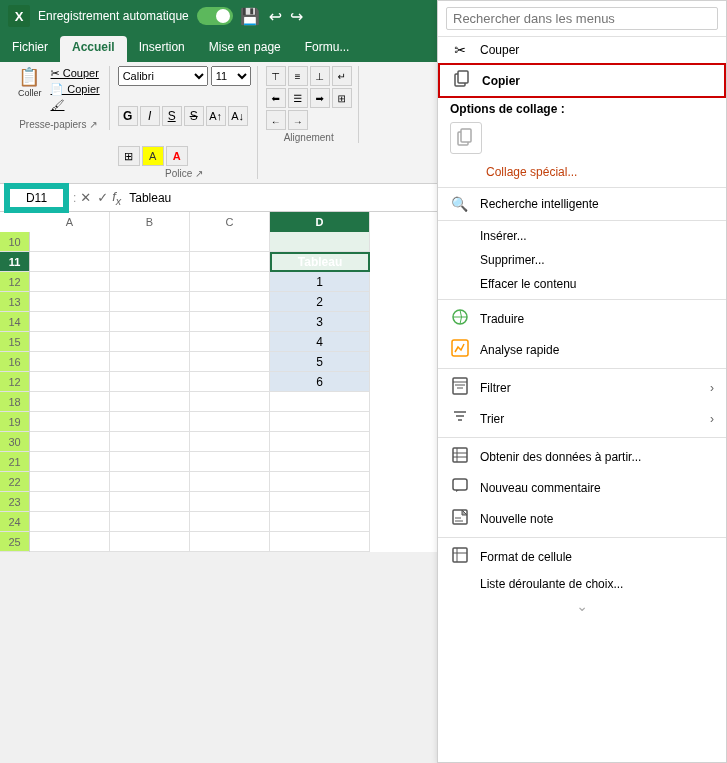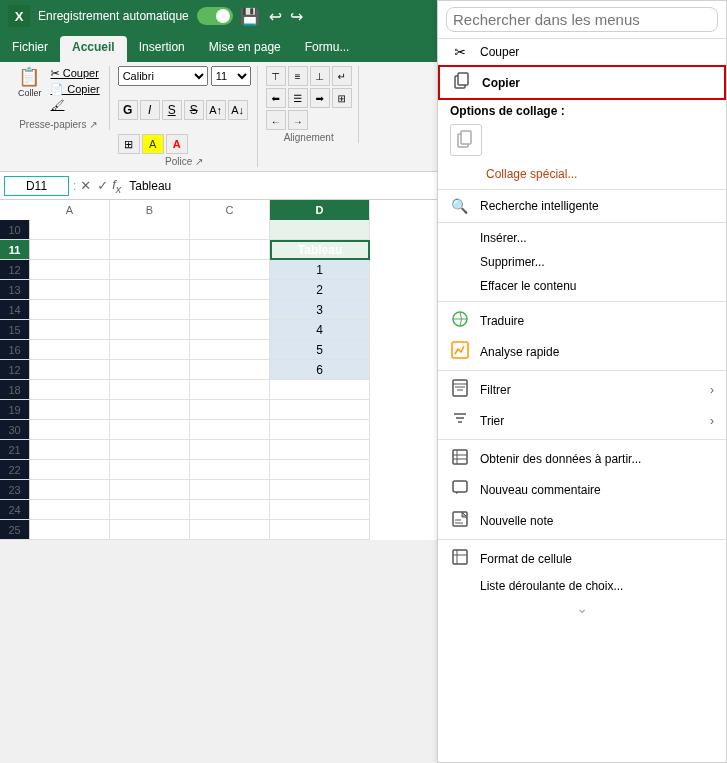--- a/index.html
+++ b/index.html
@@ -90,29 +90,29 @@
       background: white;
       display: flex;
       align-items: center;
       height: 28px;
       border-bottom: 1px solid #d0d0d0;
       padding: 0 4px;
       gap: 4px;
     }
     .cell-ref {
       width: 65px;
-      border: 1px solid #14b8a6;
+      border: 6px solid #14b8a6;
       padding: 2px 4px;
       font-size: 12px;
       text-align: center;
     }
     .formula-input { flex: 1; border: none; outline: none; font-size: 12px; padding: 0 4px; }
     .fx-label { font-size: 13px; color: #666; font-style: italic; }
     .row-headers {
-      background: #0f172a;
+      background: #bef264;
       border-right: 1px solid #d0d0d0;
       min-width: 30px;
     }
     .row-header {
       height: 20px;
       display: flex;
       align-items: center;
       justify-content: center;
       font-size: 11px;
       color: #666;
@@ -175,23 +175,23 @@
     }
     .context-search {
       padding: 6px 8px;
       border-bottom: 1px solid #e0e0e0;
       display: flex;
       align-items: center;
       gap: 4px;
     }
     .context-search input {
       border: 1px solid #d0d0d0;
-      border-radius: 8px;
+      border-radius: 2px;
       padding: 3px 6px;
-      font-size: 15px;
+      font-size: 13px;
       width: 100%;
       outline: none;
       color: #999;
     }
     .context-item {
       display: flex;
       align-items: center;
       padding: 5px 12px;
       cursor: pointer;
       font-size: 12px;
@@ -263,21 +263,21 @@
       <div class="ribbon-small-btns">
         <div class="ribbon-small-btn">✂ Couper</div>
         <div class="ribbon-small-btn">📄 Copier</div>
         <div class="ribbon-small-btn">🖌</div>
       </div>
     </div>
     <div class="ribbon-group-label">Presse-papiers ↗</div>
   </div>
 
   <div class="ribbon-group">
-    <div class="ribbon-group-content" style="flex-direction: column; gap: 14px;">
+    <div class="ribbon-group-content" style="flex-direction: column; gap: 20px;">
       <div style="display:flex; align-items:center; gap:3px;">
         <select style="font-size:11px; width:90px; height:20px;">
           <option>Calibri</option>
         </select>
         <select style="font-size:11px; width:40px; height:20px;">
           <option>11</option>
         </select>
       </div>
       <div style="display:flex; align-items:center; gap:2px;">
         <button style="font-weight:bold; font-size:12px; width:20px; height:20px; border:1px solid #ccc;">G</button>

